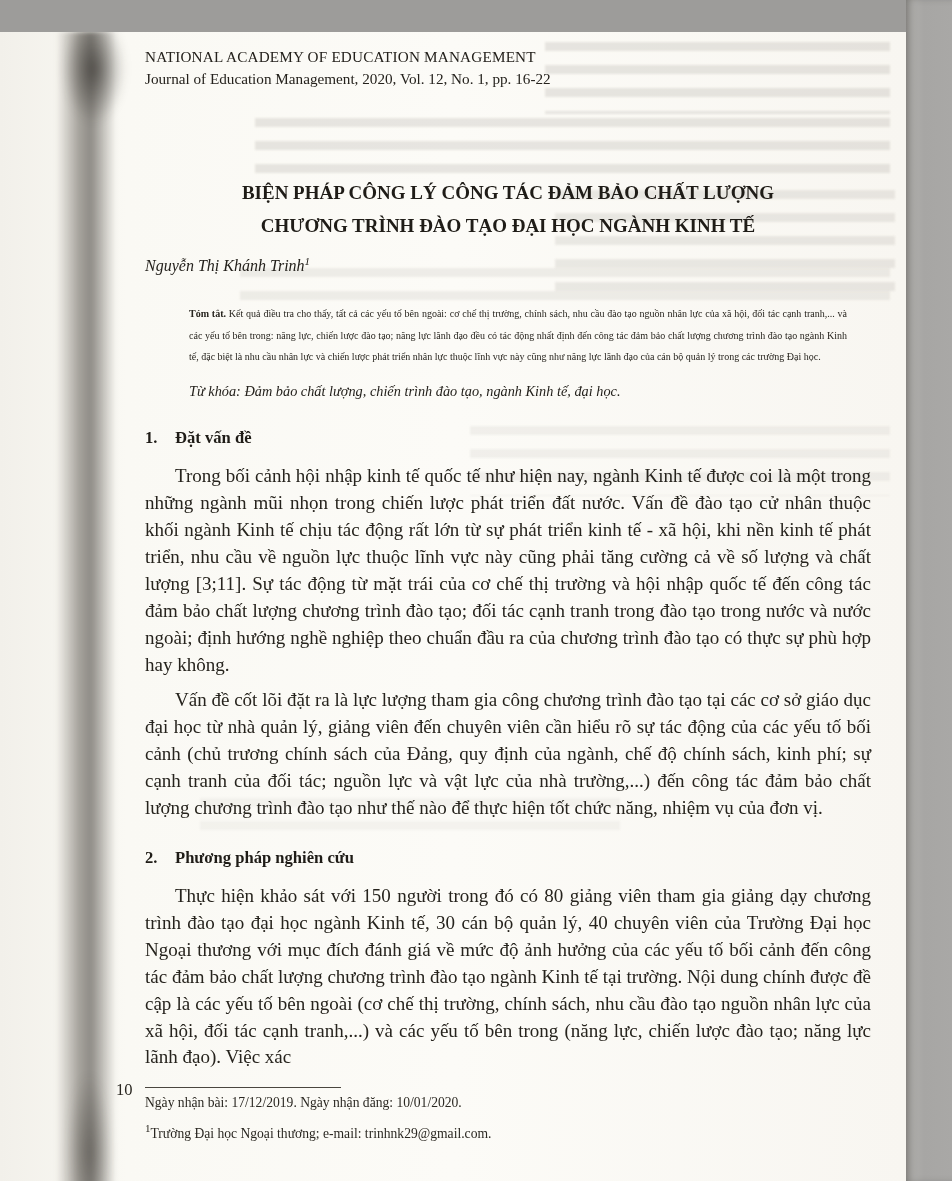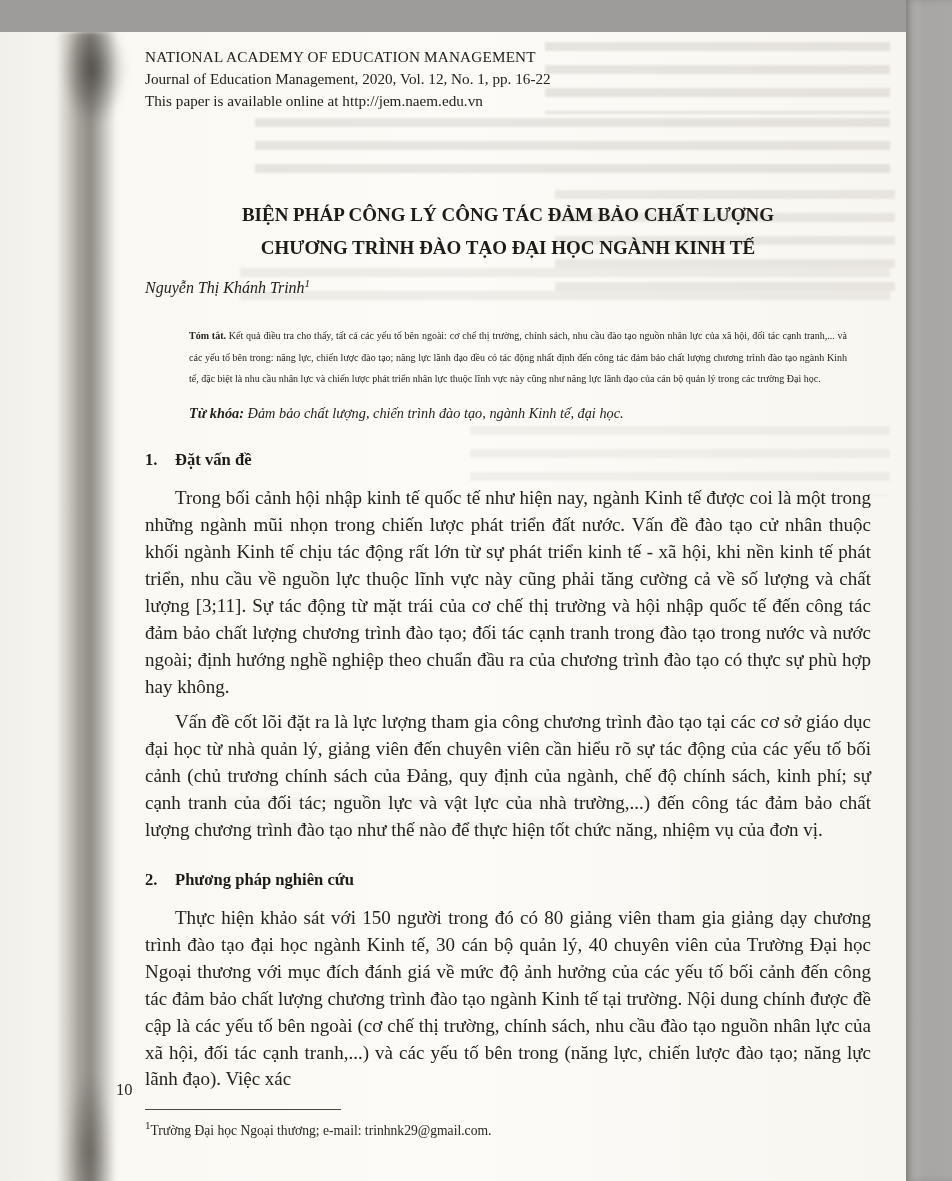--- a/index.html
+++ b/index.html
@@ -61,21 +61,21 @@
   sup{font-size:11px;}
   .abstract{
     margin:28px 24px 0 44px;
     font-size:10px;line-height:21.3px;text-align:justify;color:#27241e;
   }
   .abstract .lbl{font-weight:bold;}
   .keywords{
     margin:14px 24px 0 44px;
     font-size:14.3px;line-height:21px;font-style:italic;
   }
-  .keywords .lbl{font-weight:bold;}
+  .keywords .lbl{font-weight:normal;}
   .section-heading{
     margin:26px 0 15px 0;font-weight:bold;font-size:16.6px;color:#1f1c17;
   }
   .section-heading .num{display:inline-block;width:30px;}
   .para{
     font-size:19px;line-height:26.9px;text-align:justify;
     text-indent:30px;margin:0 0 9px 0;color:#26231d;
   }
   .foot-rule{
     margin-top:16px;width:196px;border-top:1px solid #4a463f;height:0;
@@ -95,21 +95,20 @@
   <div class="ghost g2"></div>
   <div class="ghost g3"></div>
   <div class="ghost g4"></div>
   <div class="ghost g5"></div>
   <div class="ghost g6"></div>
 
   <div class="content">
 
     <div class="hdr-line caps">NATIONAL ACADEMY OF EDUCATION MANAGEMENT</div>
     <div class="hdr-line">Journal of Education Management, 2020, Vol. 12, No. 1, pp. 16-22</div>
-    <div class="hdr-line">This paper is available online at http://jem.naem.edu.vn</div>
 
     <div class="title-block">
       <div>BIỆN PHÁP CÔNG LÝ CÔNG TÁC ĐẢM BẢO CHẤT LƯỢNG</div>
       <div>CHƯƠNG TRÌNH ĐÀO TẠO ĐẠI HỌC NGÀNH KINH TẾ</div>
     </div>
 
     <div class="author-line"><span>Nguyễn Thị Khánh Trinh</span><sup>1</sup></div>
 
     <div class="abstract"><span class="lbl">Tóm tắt.</span><span> Kết quả điều tra cho thấy, tất cả các yếu tố bên ngoài: cơ chế thị trường, chính sách, nhu cầu đào tạo nguồn nhân lực của xã hội, đối tác cạnh tranh,... và các yếu tố bên trong: năng lực, chiến lược đào tạo; năng lực lãnh đạo đều có tác động nhất định đến công tác đảm bảo chất lượng chương trình đào tạo ngành Kinh tế, đặc biệt là nhu cầu nhân lực và chiến lược phát triển nhân lực thuộc lĩnh vực này cũng như năng lực lãnh đạo của cán bộ quản lý trong các trường Đại học.</span></div>
 
@@ -118,20 +117,21 @@
     <div class="section-heading"><span class="num">1.</span><span>Đặt vấn đề</span></div>
 
     <p class="para">Trong bối cảnh hội nhập kinh tế quốc tế như hiện nay, ngành Kinh tế được coi là một trong những ngành mũi nhọn trong chiến lược phát triển đất nước. Vấn đề đào tạo cử nhân thuộc khối ngành Kinh tế chịu tác động rất lớn từ sự phát triển kinh tế - xã hội, khi nền kinh tế phát triển, nhu cầu về nguồn lực thuộc lĩnh vực này cũng phải tăng cường cả về số lượng và chất lượng [3;11]. Sự tác động từ mặt trái của cơ chế thị trường và hội nhập quốc tế đến công tác đảm bảo chất lượng chương trình đào tạo; đối tác cạnh tranh trong đào tạo trong nước và nước ngoài; định hướng nghề nghiệp theo chuẩn đầu ra của chương trình đào tạo có thực sự phù hợp hay không.</p>
     <p class="para">Vấn đề cốt lõi đặt ra là lực lượng tham gia công chương trình đào tạo tại các cơ sở giáo dục đại học từ nhà quản lý, giảng viên đến chuyên viên cần hiểu rõ sự tác động của các yếu tố bối cảnh (chủ trương chính sách của Đảng, quy định của ngành, chế độ chính sách, kinh phí; sự cạnh tranh của đối tác; nguồn lực và vật lực của nhà trường,...) đến công tác đảm bảo chất lượng chương trình đào tạo như thế nào để thực hiện tốt chức năng, nhiệm vụ của đơn vị.</p>
 
     <div class="section-heading"><span class="num">2.</span><span>Phương pháp nghiên cứu</span></div>
 
     <p class="para">Thực hiện khảo sát với 150 người trong đó có 80 giảng viên tham gia giảng dạy chương trình đào tạo đại học ngành Kinh tế, 30 cán bộ quản lý, 40 chuyên viên của Trường Đại học Ngoại thương với mục đích đánh giá về mức độ ảnh hưởng của các yếu tố bối cảnh đến công tác đảm bảo chất lượng chương trình đào tạo ngành Kinh tế tại trường. Nội dung chính được đề cập là các yếu tố bên ngoài (cơ chế thị trường, chính sách, nhu cầu đào tạo nguồn nhân lực của xã hội, đối tác cạnh tranh,...) và các yếu tố bên trong (năng lực, chiến lược đào tạo; năng lực lãnh đạo). Việc xác</p>
 
     <div class="foot-rule"></div>
+    <div class="footnote">Ngày nhận bài: 17/12/2019. Ngày nhận đăng: 10/01/2020.</div>
     <div class="footnote"><sup>1</sup><span>Trường Đại học Ngoại thương; e-mail: trinhnk29@gmail.com.</span></div>
 
   </div>
 
   <div class="page-num">10</div>
 
   <div class="binding-shadow"></div>
   <div class="binding-top"></div>
   <div class="binding-bottom"></div>
 </div>

